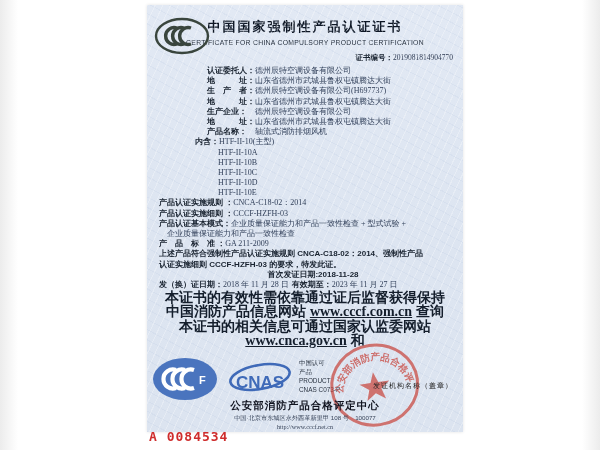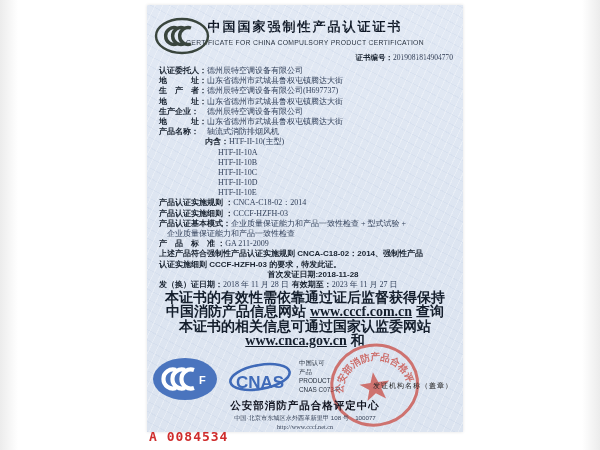--- a/index.html
+++ b/index.html
@@ -23,23 +23,23 @@
   }
   .ccc-top{position:absolute;left:7px;top:12px;}
   .title{margin:13px 8px 0 8px;text-align:center;font-size:13px;font-weight:bold;
     letter-spacing:2px;color:#0d1624;}
   .subtitle{margin-top:3px;text-align:center;font-size:6.8px;letter-spacing:.3px;color:#1d2735;}
   .certno{margin:7px 10px 0 0;text-align:right;font-size:7.5px;color:#2e3a52;
     font-family:"Liberation Serif",serif;}
   .body-block{margin-top:3px;position:relative;z-index:1;}
   .row{padding-left:12px;height:10.2px;line-height:10.2px;font-size:8px;white-space:nowrap;}
   .lbl{font-weight:bold;color:#18222f;}
-  .frow .lbl{display:inline-block;width:48px;}
+  .frow .lbl{display:inline-block;width:48px;margin-left:48px;}
   .val{font-family:"Liberation Serif",serif;color:#32405a;}
-  .models-label{margin-left:46px;}
+  .models-label{margin-left:36px;}
   .model-item{padding-left:71px;}
   .cont{padding-left:20px;}
   .center-row{text-align:center;padding-left:16px;font-weight:bold;color:#18222f;}
   .gap{margin-left:3px;}
   .notice{text-align:center;font-size:14px;font-weight:bold;
     line-height:14px;color:#141e2c;position:relative;z-index:1;}
   .u{font-family:"Liberation Serif",serif;font-weight:bold;text-decoration:underline;text-underline-offset:1px;}
   .logo-cccf{position:absolute;left:5px;top:352px;}
   .logo-cnas{position:absolute;left:80px;top:356px;}
   .cnas-text{position:absolute;left:152px;top:353px;font-size:6.4px;line-height:9px;color:#2b3442;}

